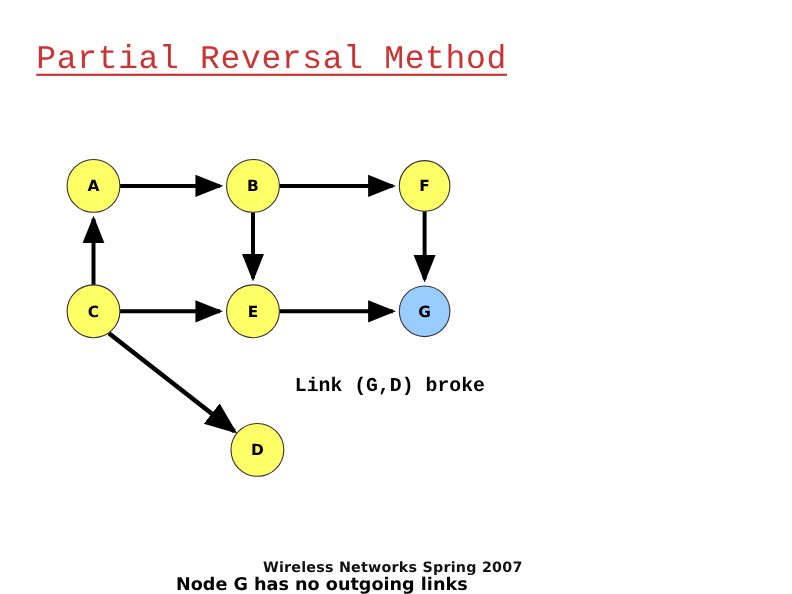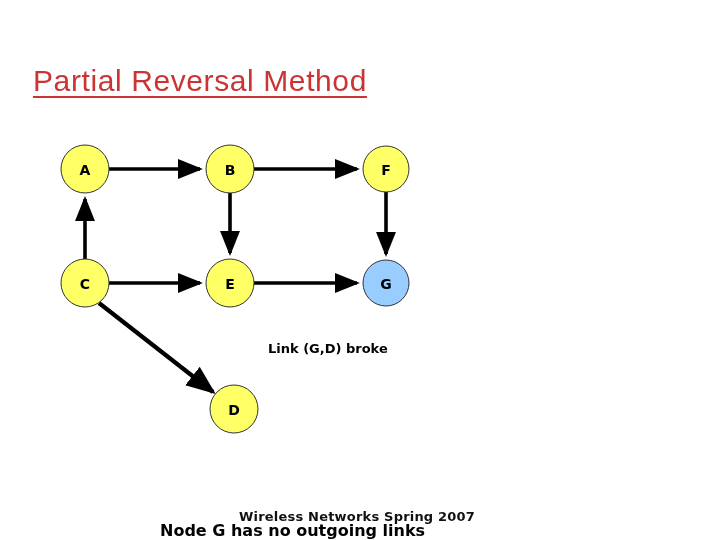--- a/index.html
+++ b/index.html
@@ -18,22 +18,22 @@
   #slide {
     position: absolute;
     left: 0; top: 0;
     width: 720px;
     height: 540px;
     background: #ffffff;
   }
   .slide-title {
     position: absolute;
     left: 33px;
-    top: 64px;
-    font-family: Liberation Sans, sans-serif;
+    top: 38px;
+    font-family: Liberation Mono, monospace;
     font-size: 30px;
     font-weight: 400;
     letter-spacing: 0.6px;
     color: #cc3333;
     text-decoration: underline;
     text-decoration-thickness: 2px;
     text-underline-offset: 5px;
     white-space: nowrap;
   }
   #graph-svg {
@@ -54,21 +54,22 @@
   .caption {
     position: absolute;
     font-family: "DejaVu Sans", "Liberation Sans", sans-serif;
     font-weight: bold;
     color: #000000;
     white-space: nowrap;
   }
   #link-broke-caption {
     left: 268px;
     top: 341px;
-    font-size: 13px;
+    font-size: 18px;
+    font-family: Liberation Mono, monospace;
   }
   #no-outgoing-caption {
     left: 160px;
     top: 474px;
     font-size: 16px;
     margin-top: 47px;
   }
   #footer-text {
     position: absolute;
     left: 239px;

